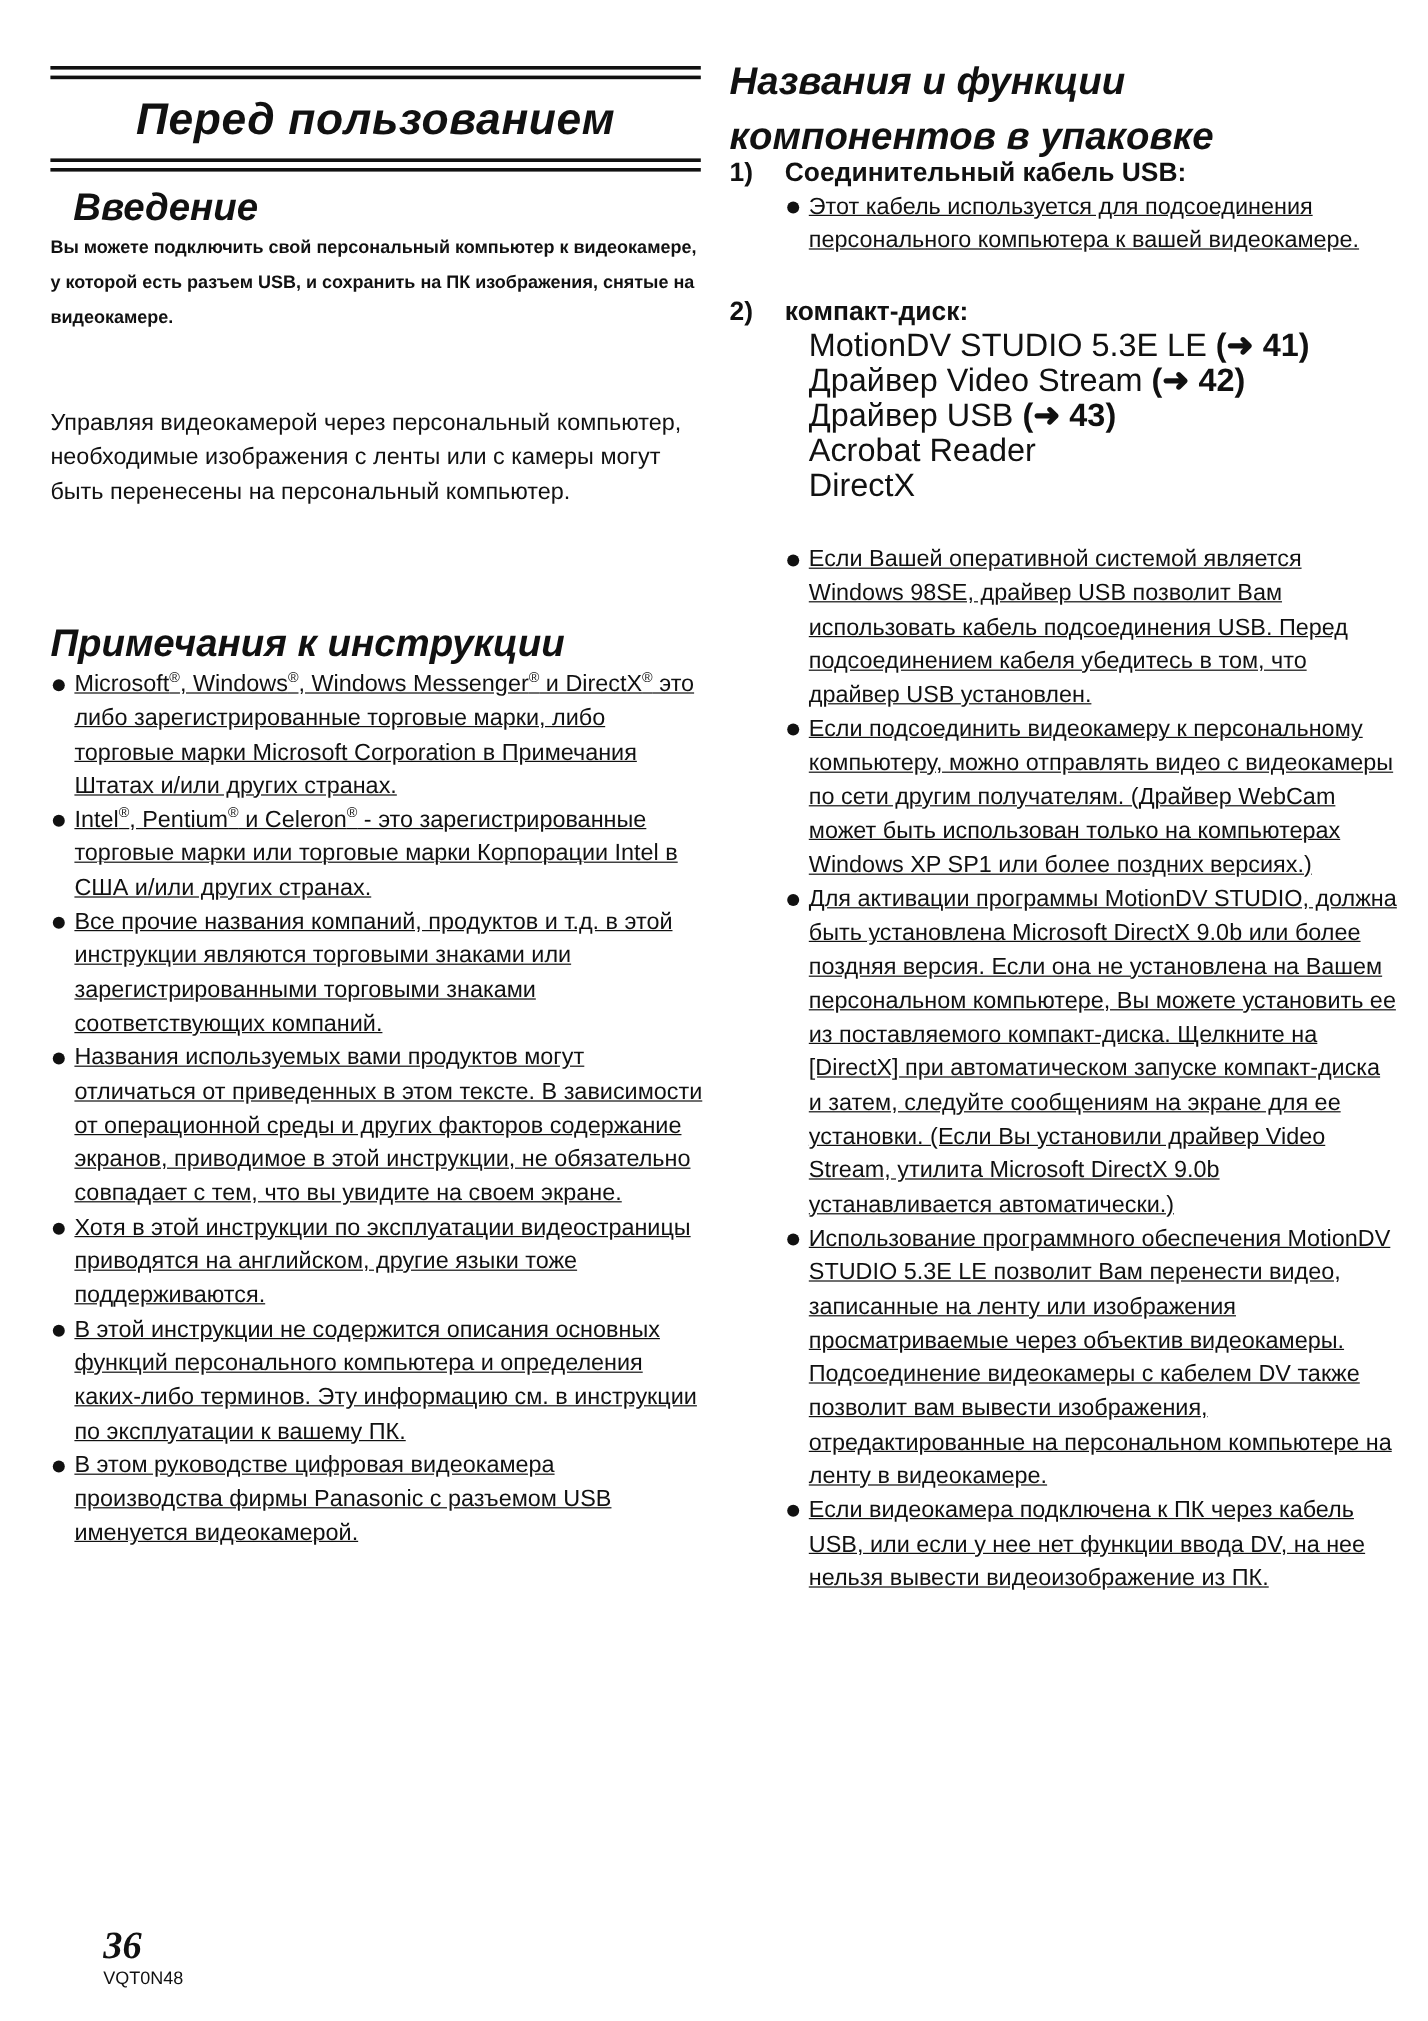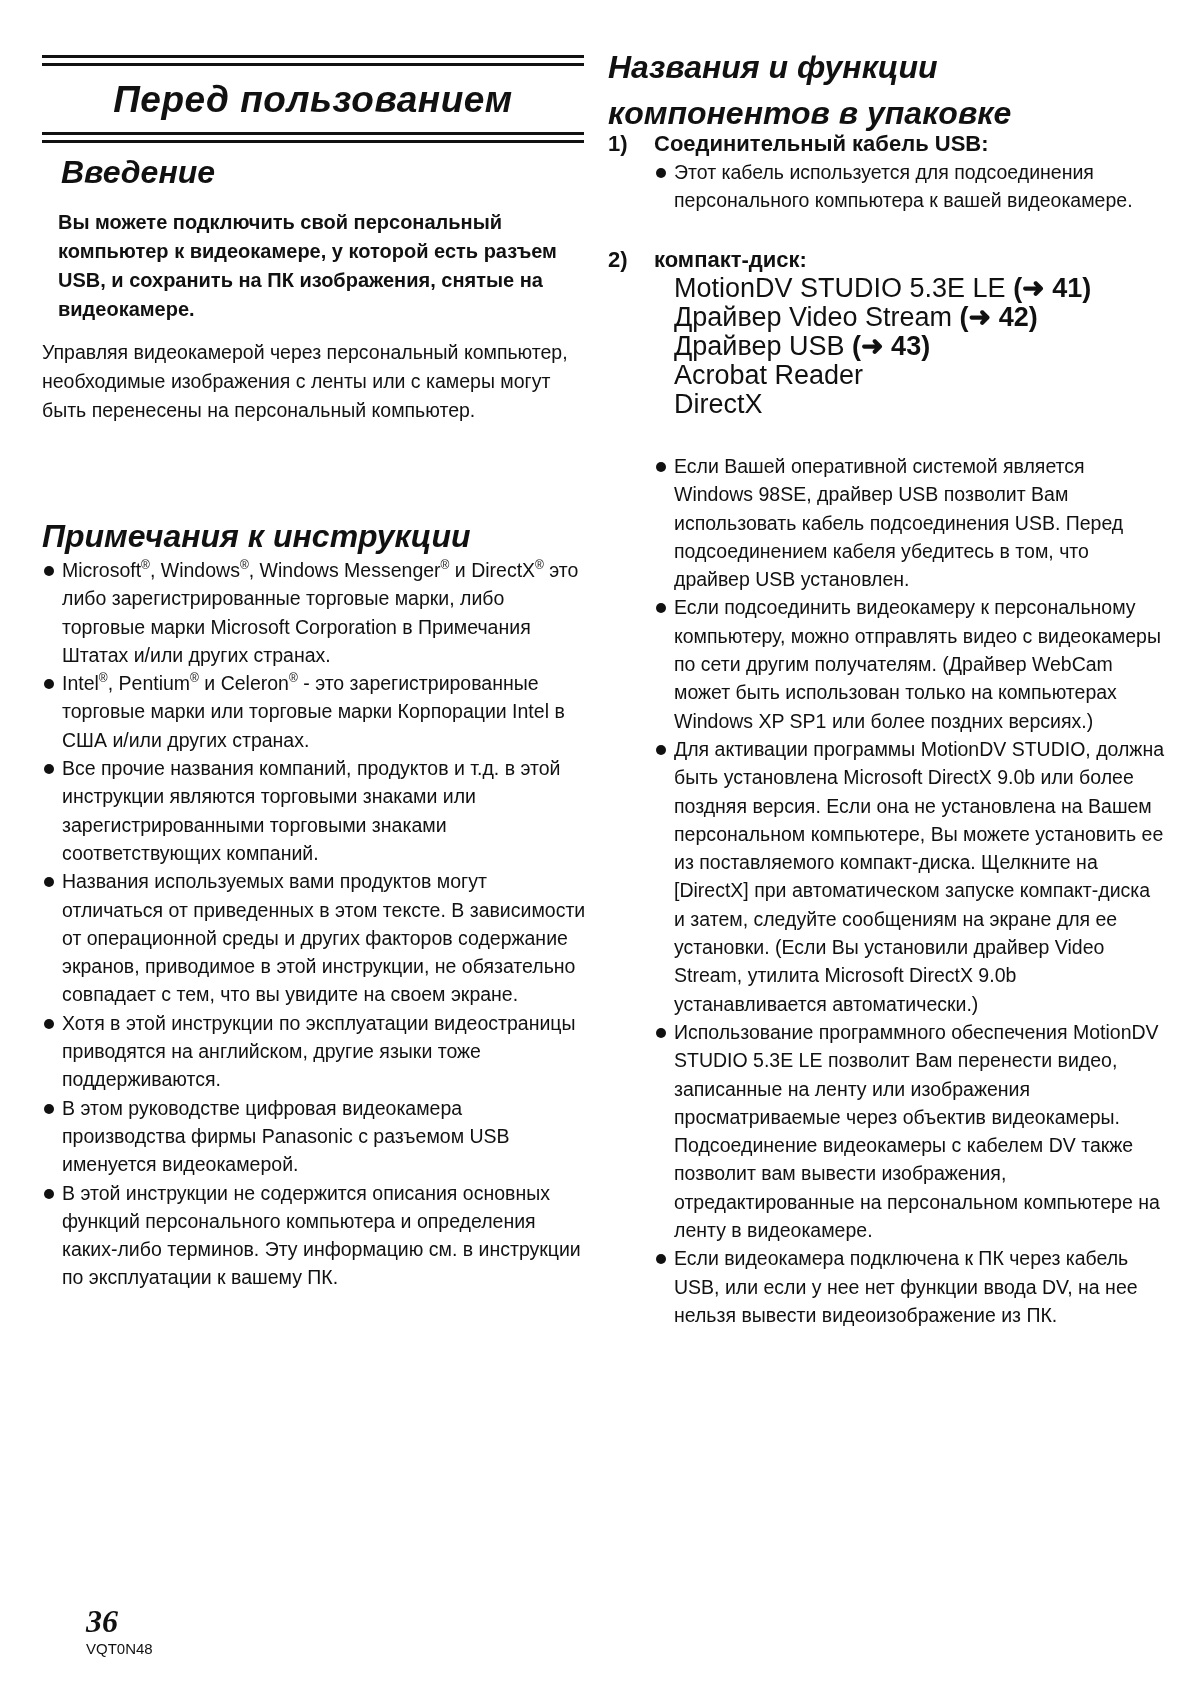--- a/index.html
+++ b/index.html
@@ -23,29 +23,29 @@
     margin: 0; line-height: 48px;
   }
   .section-heading {
     position: absolute; left: 0; margin: 0;
     font-size: 32px; font-weight: bold; font-style: italic; line-height: 40px;
   }
   .h-intro { top: 152px; margin-left: 19px; }
   .h-notes { top: 516px; }
 
   .lead {
-    position: absolute; top: 192px; left: 0; width: 542px; margin: 16px;
-    font-size: 20px; font-weight: bold; line-height: 29px;
+    position: absolute; top: 192px; left: 0; width: 542px; margin: 0;
+    font-size: 15px; font-weight: bold; line-height: 29px;
   }
   .para {
     position: absolute; top: 338px; left: 0; width: 542px; margin: 0;
     font-size: 19.5px; line-height: 29px;
   }
 
-  ul.bullets { list-style: none; margin: 0; padding: 0; position: absolute; }
+  ul.bullets { list-style: none; margin: 0; padding: 0; position: absolute; text-decoration: underline; }
   ul.bullets li {
     position: relative; padding-left: 20px; font-size: 19.5px; line-height: 28.3px;
   }
   ul.bullets li .dot {
     position: absolute; left: 2px; top: 10px; width: 10px; height: 10px;
     border-radius: 50%; background: #111;
   }
   .notes-list { top: 556px; left: 0; width: 548px; }
   sup { font-size: 12px; line-height: 0; vertical-align: 8px; }
 
@@ -92,22 +92,22 @@
   <p class="lead">Вы можете подключить свой персональный компьютер к видеокамере, у которой есть разъем USB, и сохранить на ПК изображения, снятые на видеокамере.</p>
   <p class="para">Управляя видеокамерой через персональный компьютер, необходимые изображения с ленты или с камеры могут быть перенесены на персональный компьютер.</p>
 
   <h2 class="section-heading h-notes">Примечания к инструкции</h2>
   <ul class="bullets notes-list">
     <li><span class="dot"></span><span>Microsoft</span><sup>®</sup><span>, Windows</span><sup>®</sup><span>, Windows Messenger</span><sup>®</sup><span> и DirectX</span><sup>®</sup><span> это либо зарегистрированные торговые марки, либо торговые марки Microsoft Corporation в Примечания Штатах и/или других странах.</span></li>
     <li><span class="dot"></span><span>Intel</span><sup>®</sup><span>, Pentium</span><sup>®</sup><span> и Celeron</span><sup>®</sup><span> - это зарегистрированные торговые марки или торговые марки Корпорации Intel в США и/или других странах.</span></li>
     <li><span class="dot"></span><span>Все прочие названия компаний, продуктов и т.д. в этой инструкции являются торговыми знаками или зарегистрированными торговыми знаками соответствующих компаний.</span></li>
     <li><span class="dot"></span><span>Названия используемых вами продуктов могут отличаться от приведенных в этом тексте. В зависимости от операционной среды и других факторов содержание экранов, приводимое в этой инструкции, не обязательно совпадает с тем, что вы увидите на своем экране.</span></li>
     <li><span class="dot"></span><span>Хотя в этой инструкции по эксплуатации видеостраницы приводятся на английском, другие языки тоже поддерживаются.</span></li>
+    <li><span class="dot"></span><span>В этой инструкции не содержится описания основных функций персонального компьютера и определения каких-либо терминов. Эту информацию см. в инструкции по эксплуатации к вашему ПК.</span></li>
     <li><span class="dot"></span><span>В этом руководстве цифровая видеокамера производства фирмы Panasonic с разъемом USB именуется видеокамерой.</span></li>
-    <li><span class="dot"></span><span>В этой инструкции не содержится описания основных функций персонального компьютера и определения каких-либо терминов. Эту информацию см. в инструкции по эксплуатации к вашему ПК.</span></li>
   </ul>
 
   <div class="footer-page">36</div>
   <div class="footer-code">VQT0N48</div>
 </div>
 
 <div class="col col-right">
   <h2 class="right-heading">
     <span>Названия и функции</span><br><span>компонентов в упаковке</span>
   </h2>

